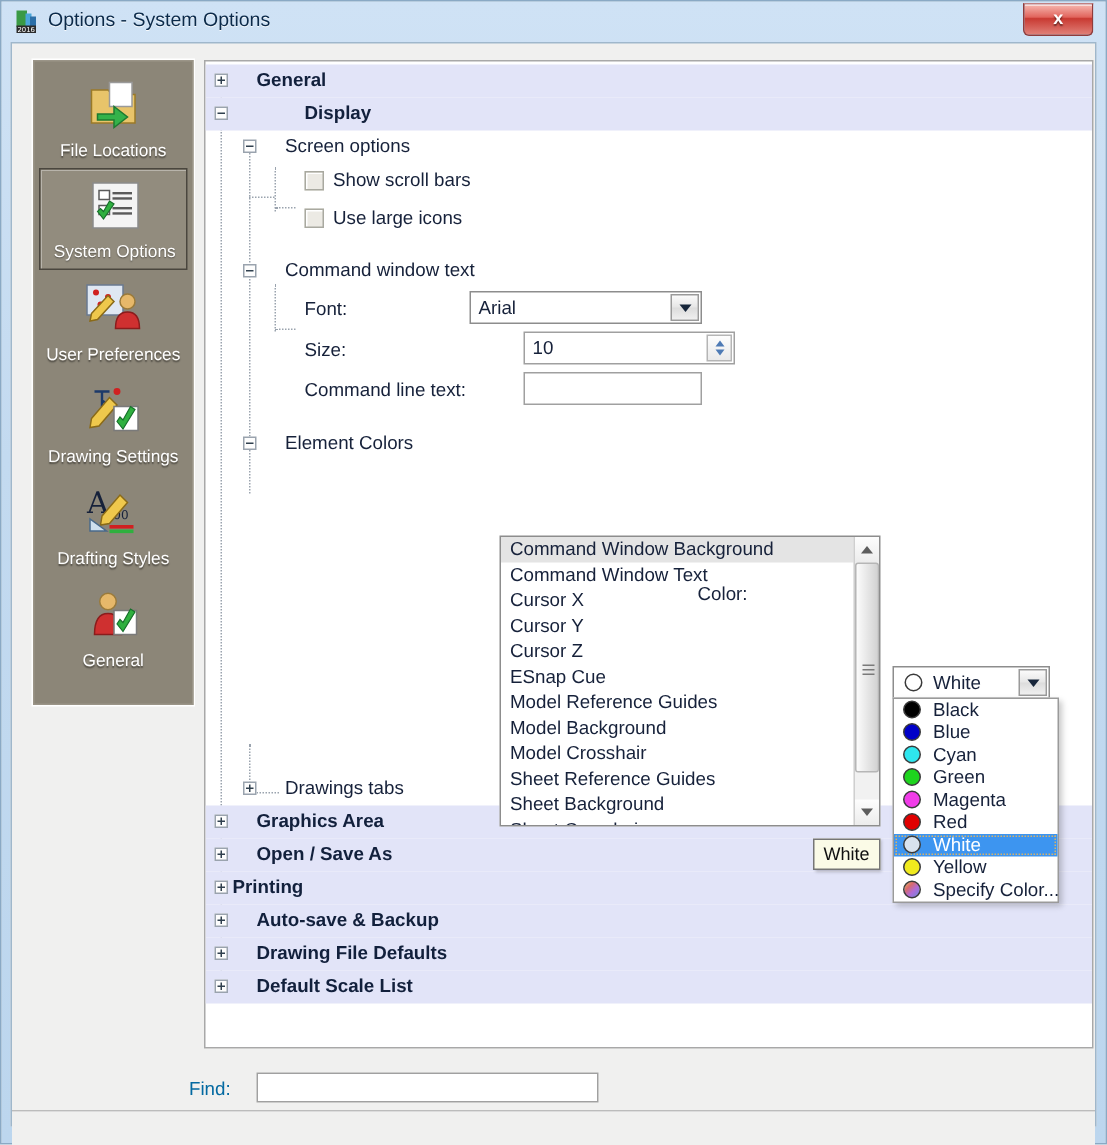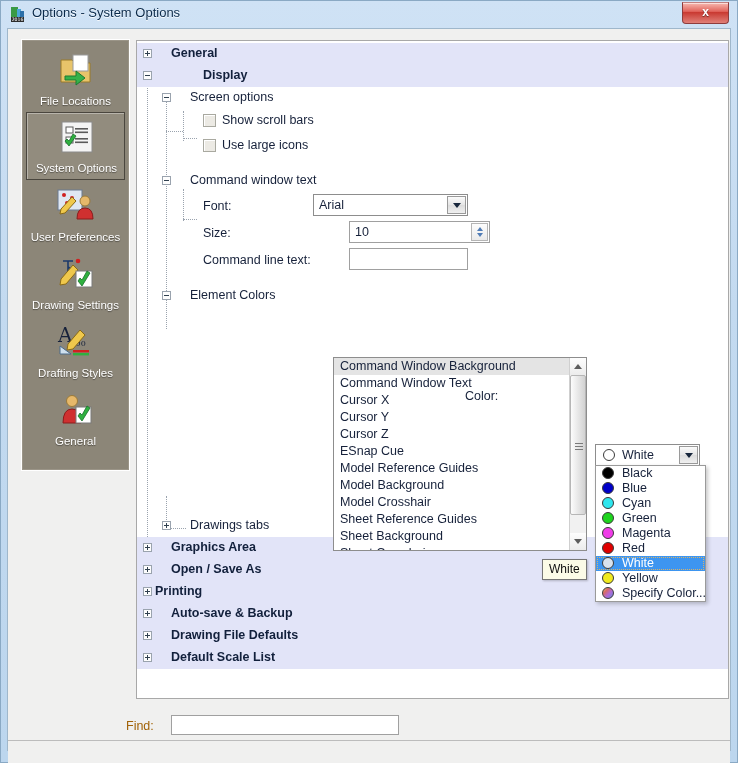--- a/index.html
+++ b/index.html
@@ -228,21 +228,21 @@
   }
   #tooltip{
     position:absolute;left:534px;top:530px;
     background:#fbfbe7;border:1px solid #767676;
     font-size:12px;color:#101010;
     padding:2px 6px 3px 6px;
     box-shadow:1px 1px 2px rgba(0,0,0,.22);
   }
 
   
-  #find-lbl{position:absolute;left:118px;top:690px;font-size:12.5px;color:#a16207;}
+  #find-lbl{position:absolute;left:118px;top:690px;font-size:12.5px;color:#0369a1;}
   #find-input{
     position:absolute;left:163px;top:686px;width:228px;height:20px;
     background:#ffffff;border:1px solid #a0a0a0;box-sizing:border-box;
     font-family:"Liberation Sans", sans-serif;font-size:12.5px;color:#16213a;
     padding:0 4px;outline:none;
   }
 
   
   #sep{position:absolute;left:0;top:711px;width:722px;height:1px;background:#d4d4d4;border-top:1px solid #bcbcbc;}
   #footer{position:absolute;left:0;top:712px;width:722px;height:41px;background:#f0f0ef;}

